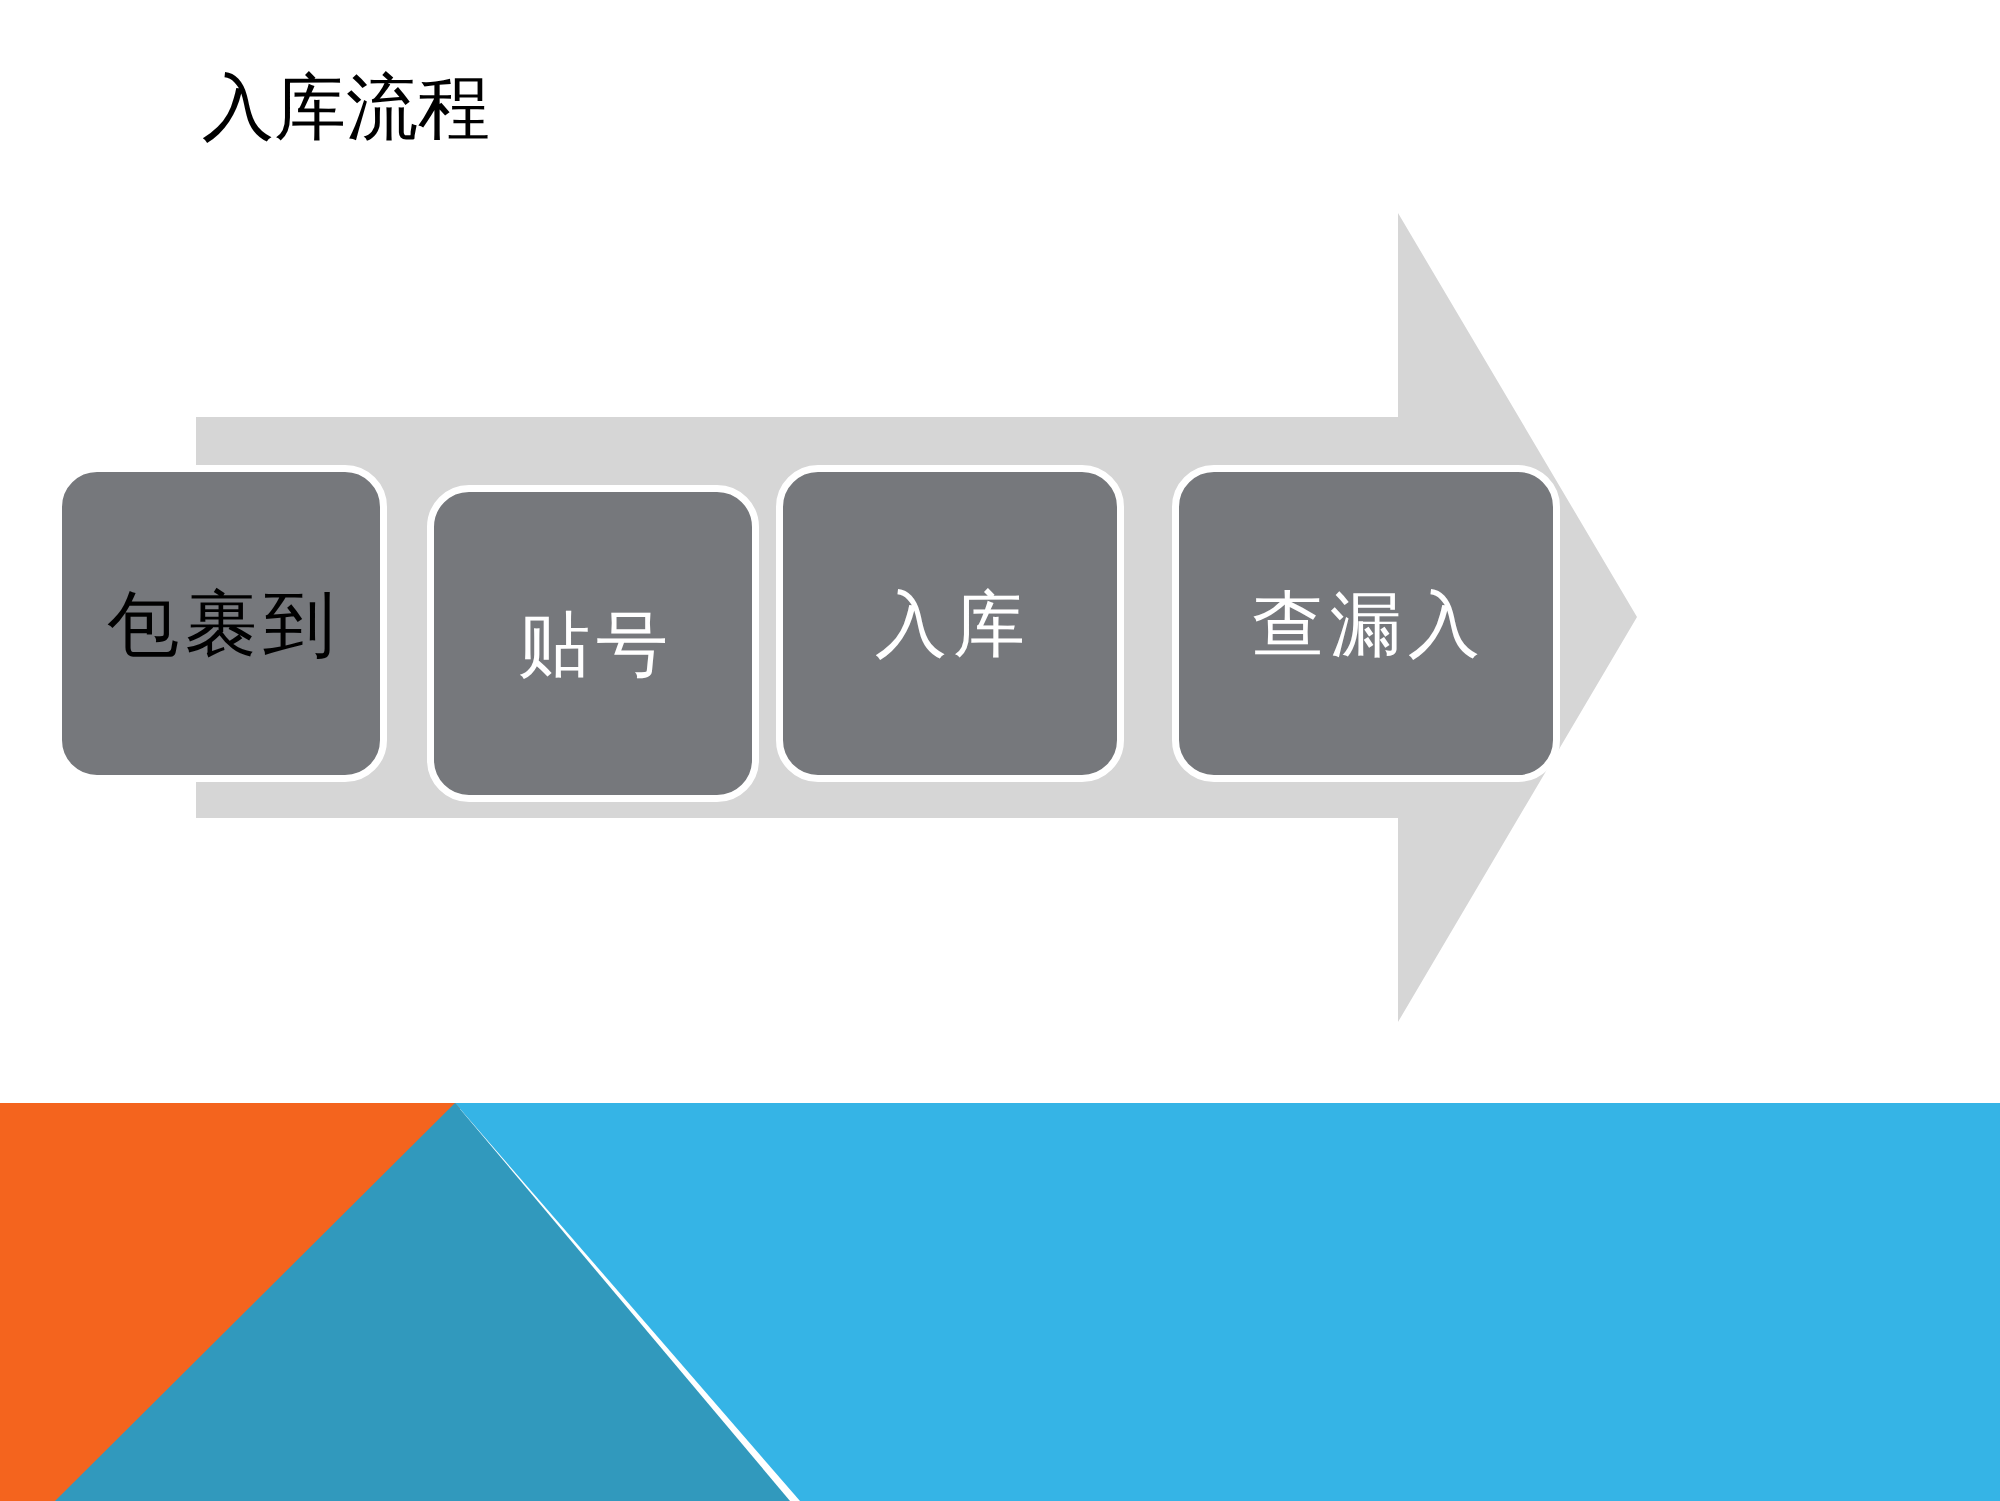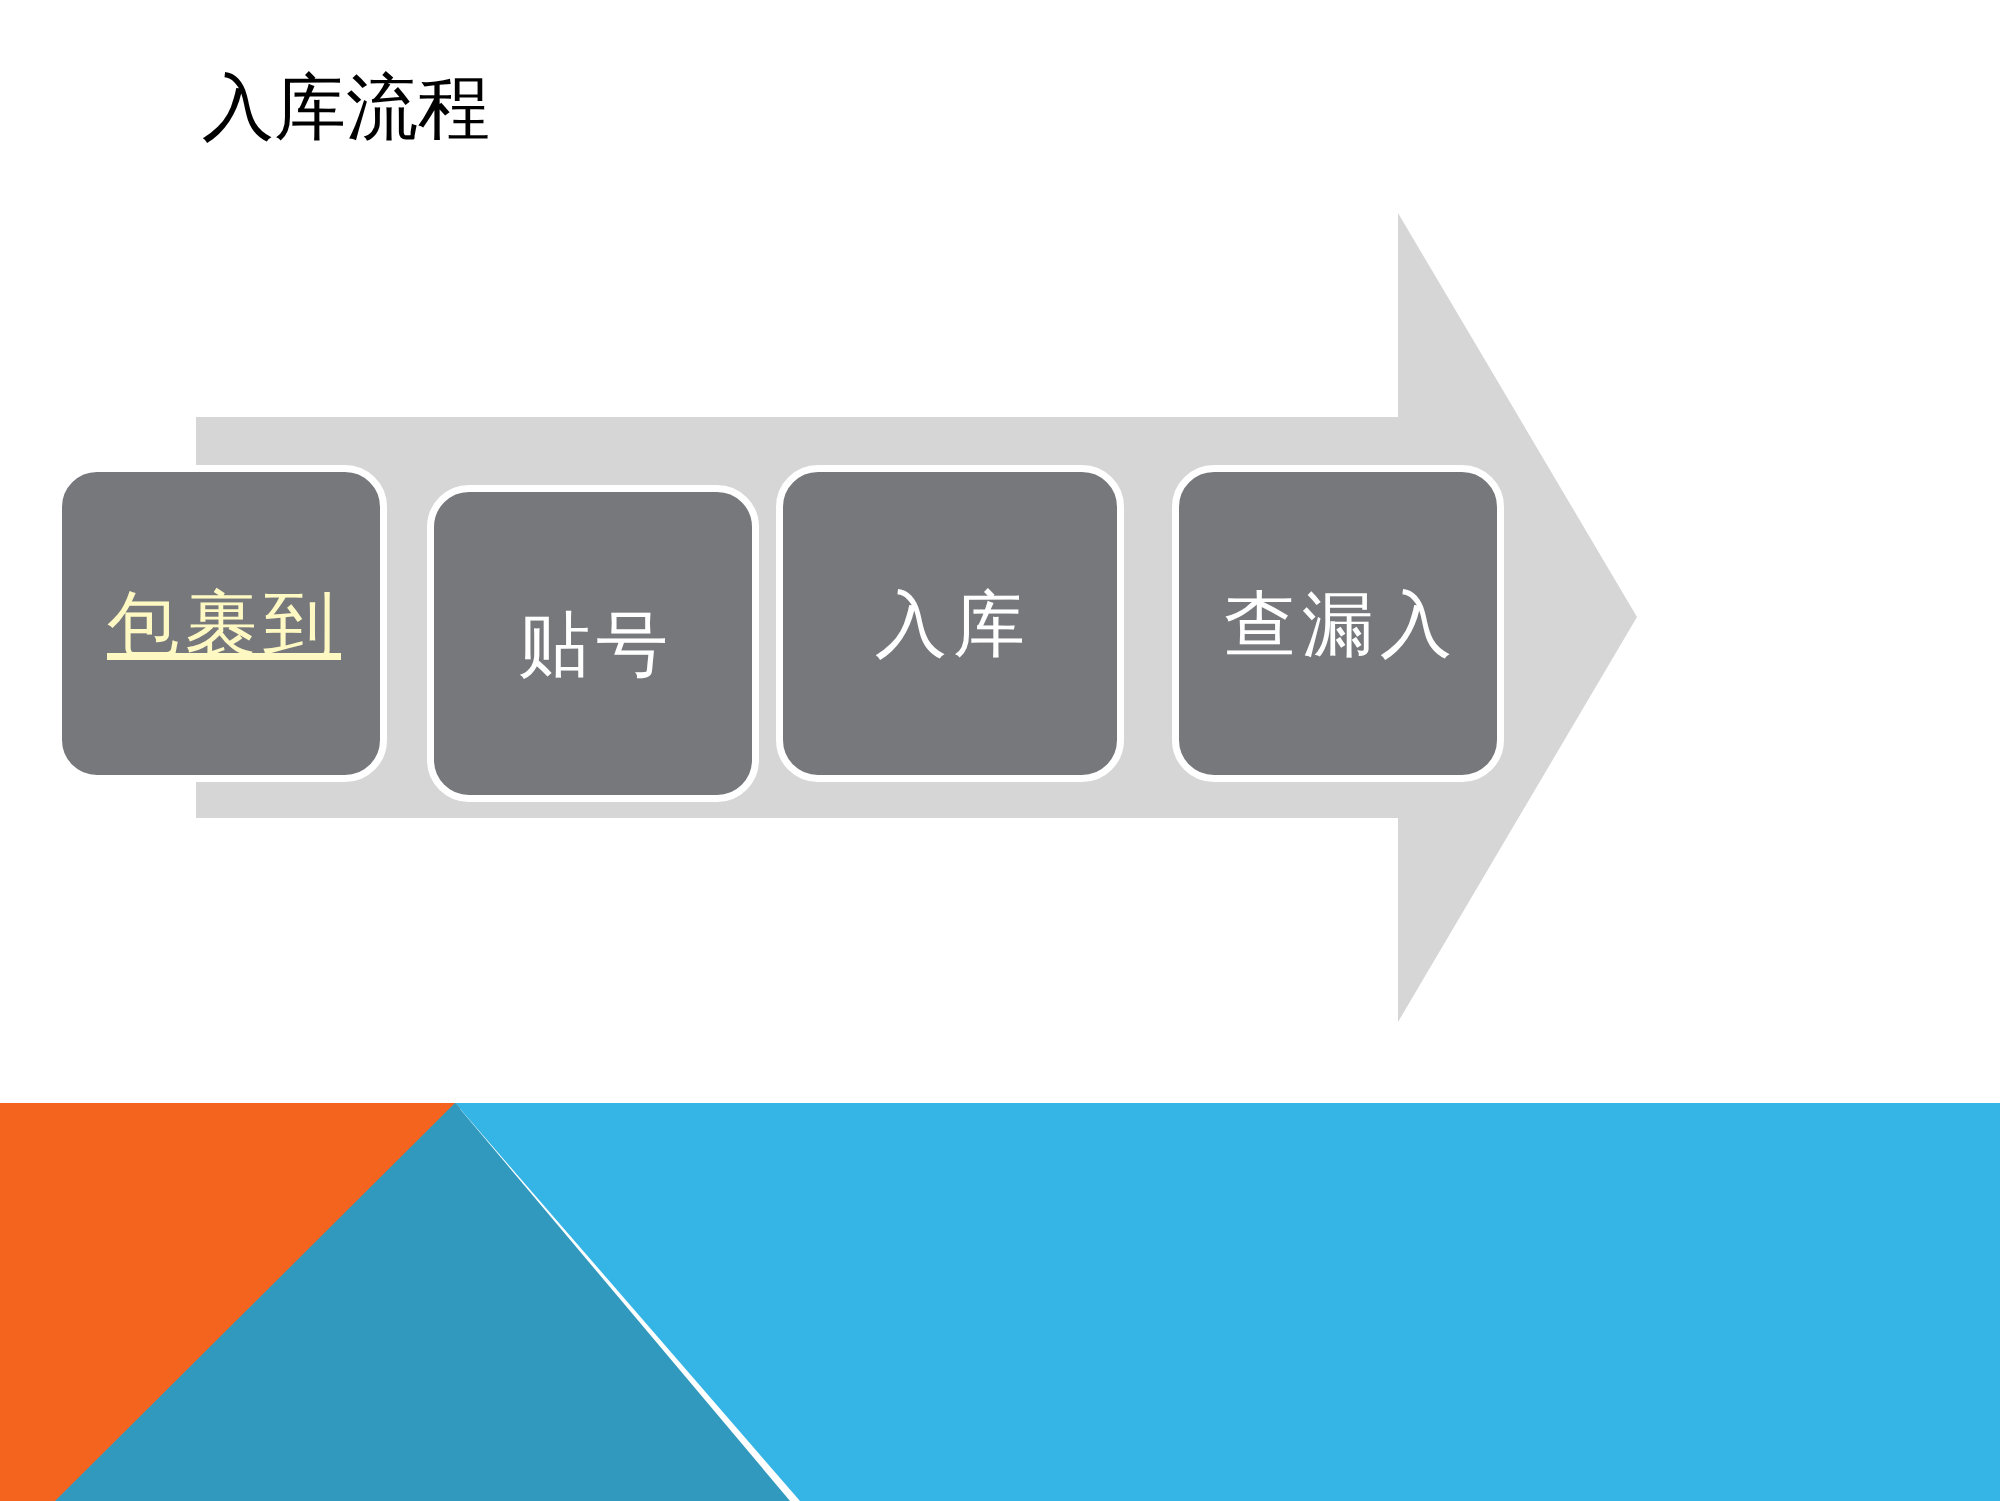--- a/index.html
+++ b/index.html
@@ -61,21 +61,21 @@
     font-family: "DejaVu Serif", "Liberation Serif", serif;
     font-weight: 400;
     letter-spacing: 6px;
     text-indent: 6px;
     white-space: nowrap;
     user-select: none;
   }
   #box-0 { left: 55px;   width: 332px; }
   #box-1 { left: 427px;  width: 332px; }
   #box-2 { left: 776px;  width: 348px; }
-  #box-3 { left: 1172px; width: 332px; }
+  #box-3 { left: 1172px; width: 388px; }
 
   
   #footer-deco {
     position: absolute;
     left: 0;
     top: 1103px;
     width: 2000px;
     height: 398px;
   }
   #footer-svg {
@@ -89,21 +89,21 @@
 
 <div id="slide" style="background: rgb(255, 255, 255);">
 
   <div id="slide-title">入库流程</div>
 
   <svg id="arrow-svg" viewBox="0 0 2000 1501" xmlns="http://www.w3.org/2000/svg">
     <polygon id="arrow-shape" points="196,417 1398,417 1398,213 1637,617 1398,1022 1398,818 196,818" fill="#d6d6d6"></polygon>
   </svg>
 
   <div class="process-box" id="box-0" style="background: rgb(118, 120, 124); border-color: rgb(255, 255, 255);">
-    <span class="process-box-label" style="color: #fef9c3; text-decoration: underline;">包裹到</span>
+    <span class="process-box-label" style="color: #000000;">包裹到</span>
   </div>
 
   <div class="process-box" id="box-1" style="background: rgb(118, 120, 124); border-color: rgb(255, 255, 255); margin-top: 20px;">
     <span class="process-box-label" style="color: rgb(255, 255, 255);">贴号</span>
   </div>
 
   <div class="process-box" id="box-2" style="background: rgb(118, 120, 124); border-color: rgb(255, 255, 255);">
     <span class="process-box-label" style="color: rgb(255, 255, 255);">入库</span>
   </div>
 

